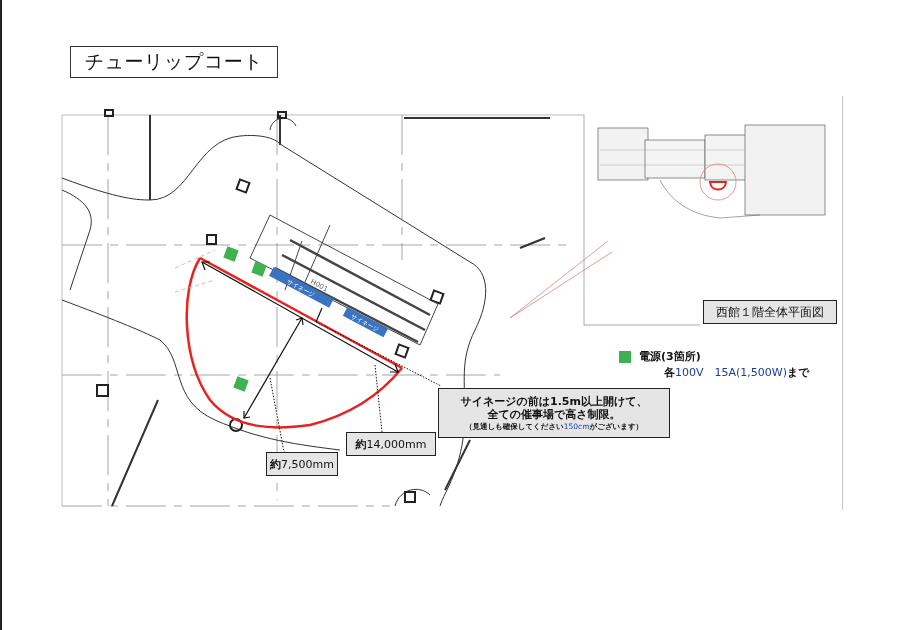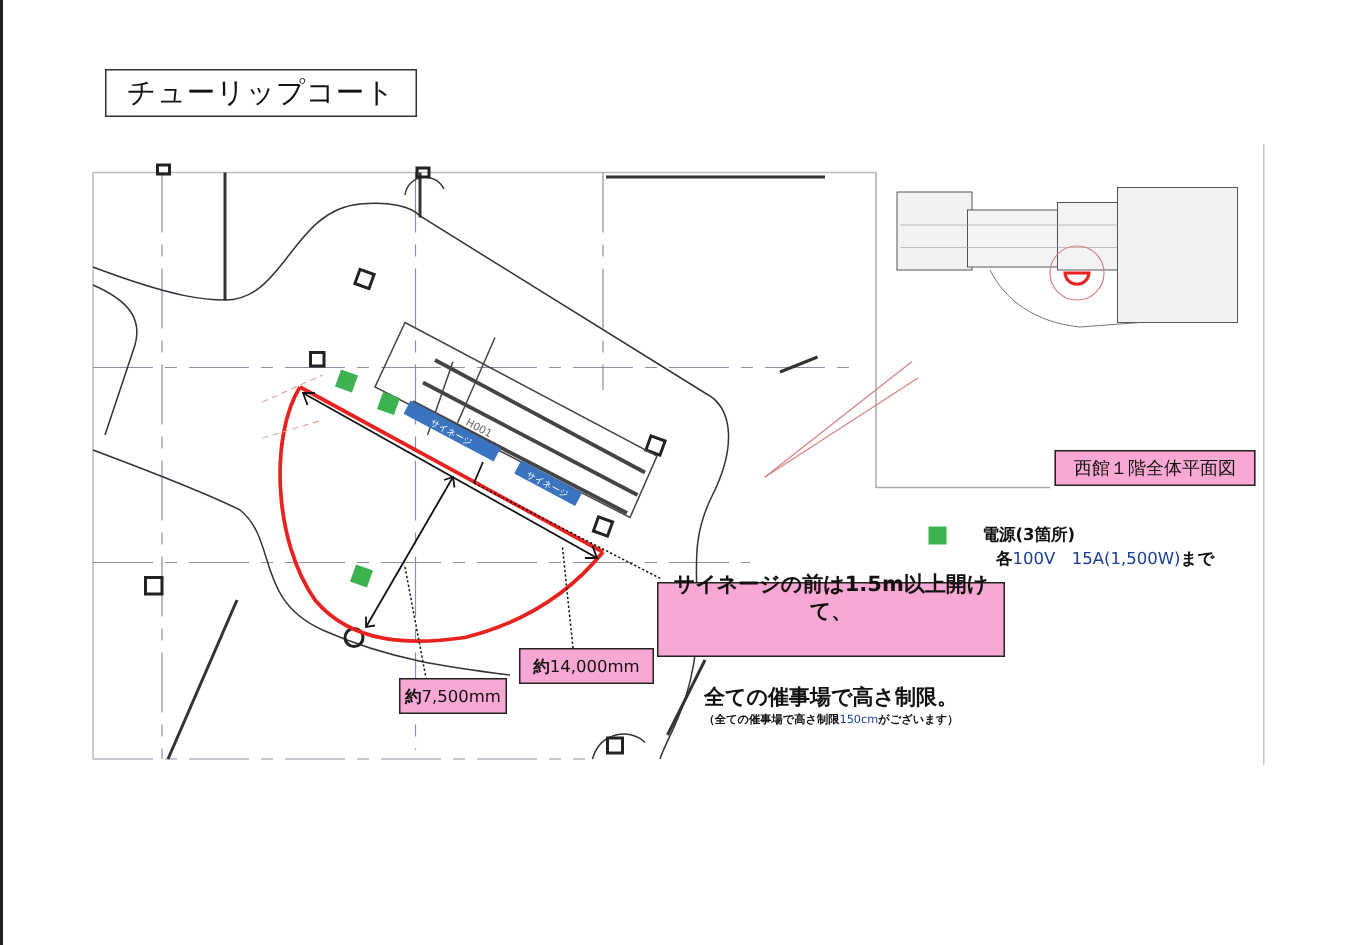--- a/index.html
+++ b/index.html
@@ -11,39 +11,39 @@
   .left-rule { position: absolute; left: 0; top: 0; width: 2px; height: 630px; background: #222; }
   .right-rule { position: absolute; left: 842px; top: 96px; width: 1px; height: 414px; background: #c8c8c8; }
   .title-box {
     position: absolute; left: 70px; top: 46px; width: 208px; height: 32px;
     border: 1px solid #333; box-sizing: border-box;
     display: flex; align-items: center; justify-content: center;
     font-size: 19px; color: #111; letter-spacing: 0.5px;
   }
   .plan { position: absolute; left: 0; top: 0; width: 898px; height: 630px; }
   .label-box {
-    position: absolute; background: #f9a8d4; border: 1px solid #222; box-sizing: border-box;
+    position: absolute; background: #e5e5e5; border: 1px solid #222; box-sizing: border-box;
     display: flex; align-items: center; justify-content: center; color: #111;
   }
   .dim-7500 { left: 266px; top: 452px; width: 72px; height: 24px; font-size: 11px; }
   .dim-14000 { left: 346px; top: 432px; width: 90px; height: 24px; font-size: 11px; }
   .dim-box b { font-weight: bold; }
   .notice {
     left: 438px; top: 388px; width: 232px; height: 50px;
     flex-direction: column; line-height: 1.25; text-align: center;
   }
-  .notice .l1, .notice .l2 { font-size: 14px; font-weight: bold; margin-top: 40px; }
+  .notice .l1, .notice .l2 { font-size: 11px; font-weight: bold; }
   .notice .l3 { font-size: 7.5px; font-weight: bold; }
   .notice .l3 .blue { color: #1a3d9c; font-weight: normal; text-align: right; }
   .inset-label {
     left: 703px; top: 300px; width: 134px; height: 24px; font-size: 12px;
   }
   .legend { position: absolute; left: 619px; top: 349px; }
   .legend .swatch { position: absolute; left: 0; top: 2px; width: 12px; height: 12px; background: #3cb250; }
-  .legend .t1 { position: absolute; left: 36px; top: 0; font-size: 11px; font-weight: bold; white-space: nowrap; color: #111; }
+  .legend .t1 { position: absolute; left: 20px; top: 0; font-size: 11px; font-weight: bold; white-space: nowrap; color: #111; }
   .legend .t2 { position: absolute; left: 28px; top: 16px; font-size: 11px; white-space: nowrap; color: #111; margin-left: 17px; }
   .legend .t2 b { font-weight: bold; }
   .legend .t2 .blue { color: #1a3d9c; }
 </style>
 </head>
 <body>
 
 <div class="left-rule"></div>
 <div class="right-rule"></div>
 
@@ -171,21 +171,21 @@
     <span>7,500mm</span>
 </div>
 <div class="label-box dim-box dim-14000">
   <b>約</b>
     <span>14,000mm</span>
 </div>
 
 <div class="label-box notice">
   <div class="l1">サイネージの前は1.5m以上開けて、</div>
   <div class="l2">全ての催事場で高さ制限。</div>
-  <div class="l3"><span>（全ての催事場で高さ制限</span><span class="blue">150cm</span><span>がございます）</span></div>
+  <div class="l3"><span>（見通しも確保してください</span><span class="blue">150cm</span><span>がございます）</span></div>
 </div>
 
 <div class="label-box inset-label">西館１階全体平面図</div>
 
 <div class="legend">
   <div class="swatch"></div>
   <div class="t1">電源(3箇所)</div>
   <div class="t2"><b>各</b><span class="blue">100V　15A(1,500W)</span><b>まで</b></div>
 </div>
 

